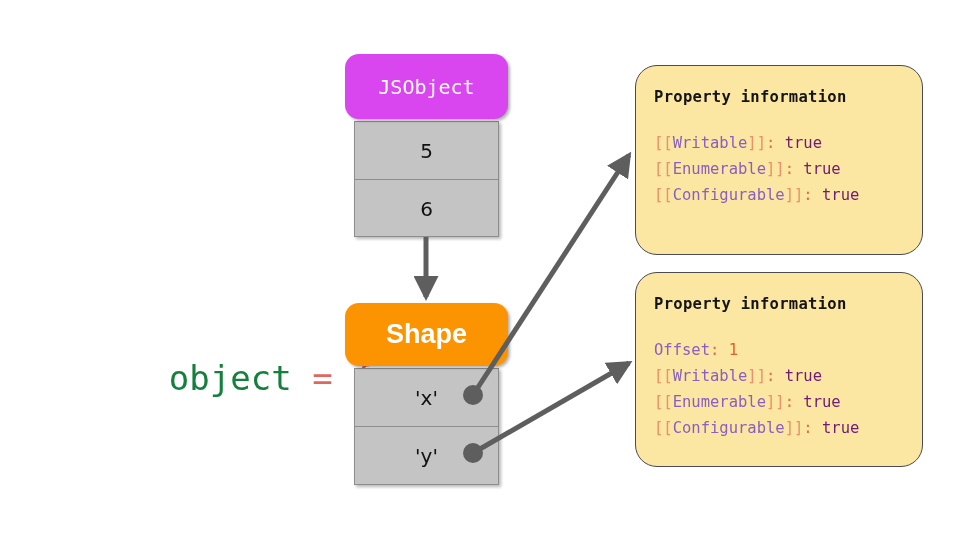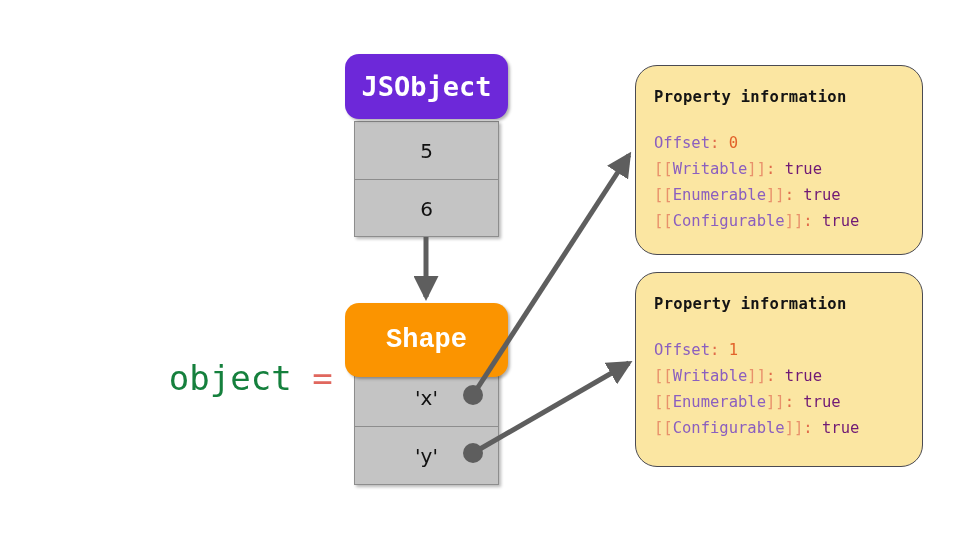--- a/index.html
+++ b/index.html
@@ -39,24 +39,24 @@
     box-sizing: border-box;
     border-radius: 14px;
     display: flex;
     align-items: center;
     justify-content: center;
     color: #ffffff;
     z-index: 4;
     box-shadow: 2px 2px 3px rgba(0,0,0,0.30);
   }
   .node-header.green {
-    background: #6d28d9;
-    font-family: "DejaVu Sans Mono", monospace;
-    font-weight: bold;
-    font-size: 27px;
+    background: #d946ef;
+    font-family: "DejaVu Sans Mono", monospace;
+    font-weight: normal;
+    font-size: 20px;
     letter-spacing: 0px;
   }
   .node-header.orange {
     background: #fb9400;
     font-family: "Liberation Sans", sans-serif;
     font-weight: bold;
     font-size: 27px;
   }
 
   .cell-stack {
@@ -144,36 +144,35 @@
 
   <div class="cell-stack" style="left:354px; top:121px; width:145px; height:116px;">
     <div class="cell">
       <span>5</span>
     </div>
     <div class="cell">
       <span>6</span>
     </div>
   </div>
 
-  <div class="node-header orange" style="left:345px; top:303px; width:163px; height:74px;font-family:Liberation Mono, monospace;">
+  <div class="node-header orange" style="left:345px; top:303px; width:163px; height:63px;">
     <span>Shape</span>
   </div>
 
   <div class="cell-stack" style="left:354px; top:368px; width:145px; height:117px;">
     <div class="cell">
       <span>'x'</span>
     </div>
     <div class="cell">
       <span>'y'</span>
     </div>
   </div>
 
   <div class="prop-box" style="left:635px; top:53px; width:288px; height:190px;">
     <div class="prop-title">Property information</div>
-    <div class="prop-line"><span class="p-key">Offset</span><span class="p-colon">: </span><span class="p-num">0</span></div>
     <div class="prop-line"><span class="p-brk">[[</span><span class="p-key">Writable</span><span class="p-brk">]]</span><span class="p-colon">: </span><span class="p-true">true</span></div>
     <div class="prop-line"><span class="p-brk">[[</span><span class="p-key">Enumerable</span><span class="p-brk">]]</span><span class="p-colon">: </span><span class="p-true">true</span></div>
     <div class="prop-line"><span class="p-brk">[[</span><span class="p-key">Configurable</span><span class="p-brk">]]</span><span class="p-colon">: </span><span class="p-true">true</span></div>
   </div>
 
   <div class="prop-box" style="left:635px; top:260px; width:288px; height:195px;">
     <div class="prop-title">Property information</div>
     <div class="prop-line"><span class="p-key">Offset</span><span class="p-colon">: </span><span class="p-num">1</span></div>
     <div class="prop-line"><span class="p-brk">[[</span><span class="p-key">Writable</span><span class="p-brk">]]</span><span class="p-colon">: </span><span class="p-true">true</span></div>
     <div class="prop-line"><span class="p-brk">[[</span><span class="p-key">Enumerable</span><span class="p-brk">]]</span><span class="p-colon">: </span><span class="p-true">true</span></div>

